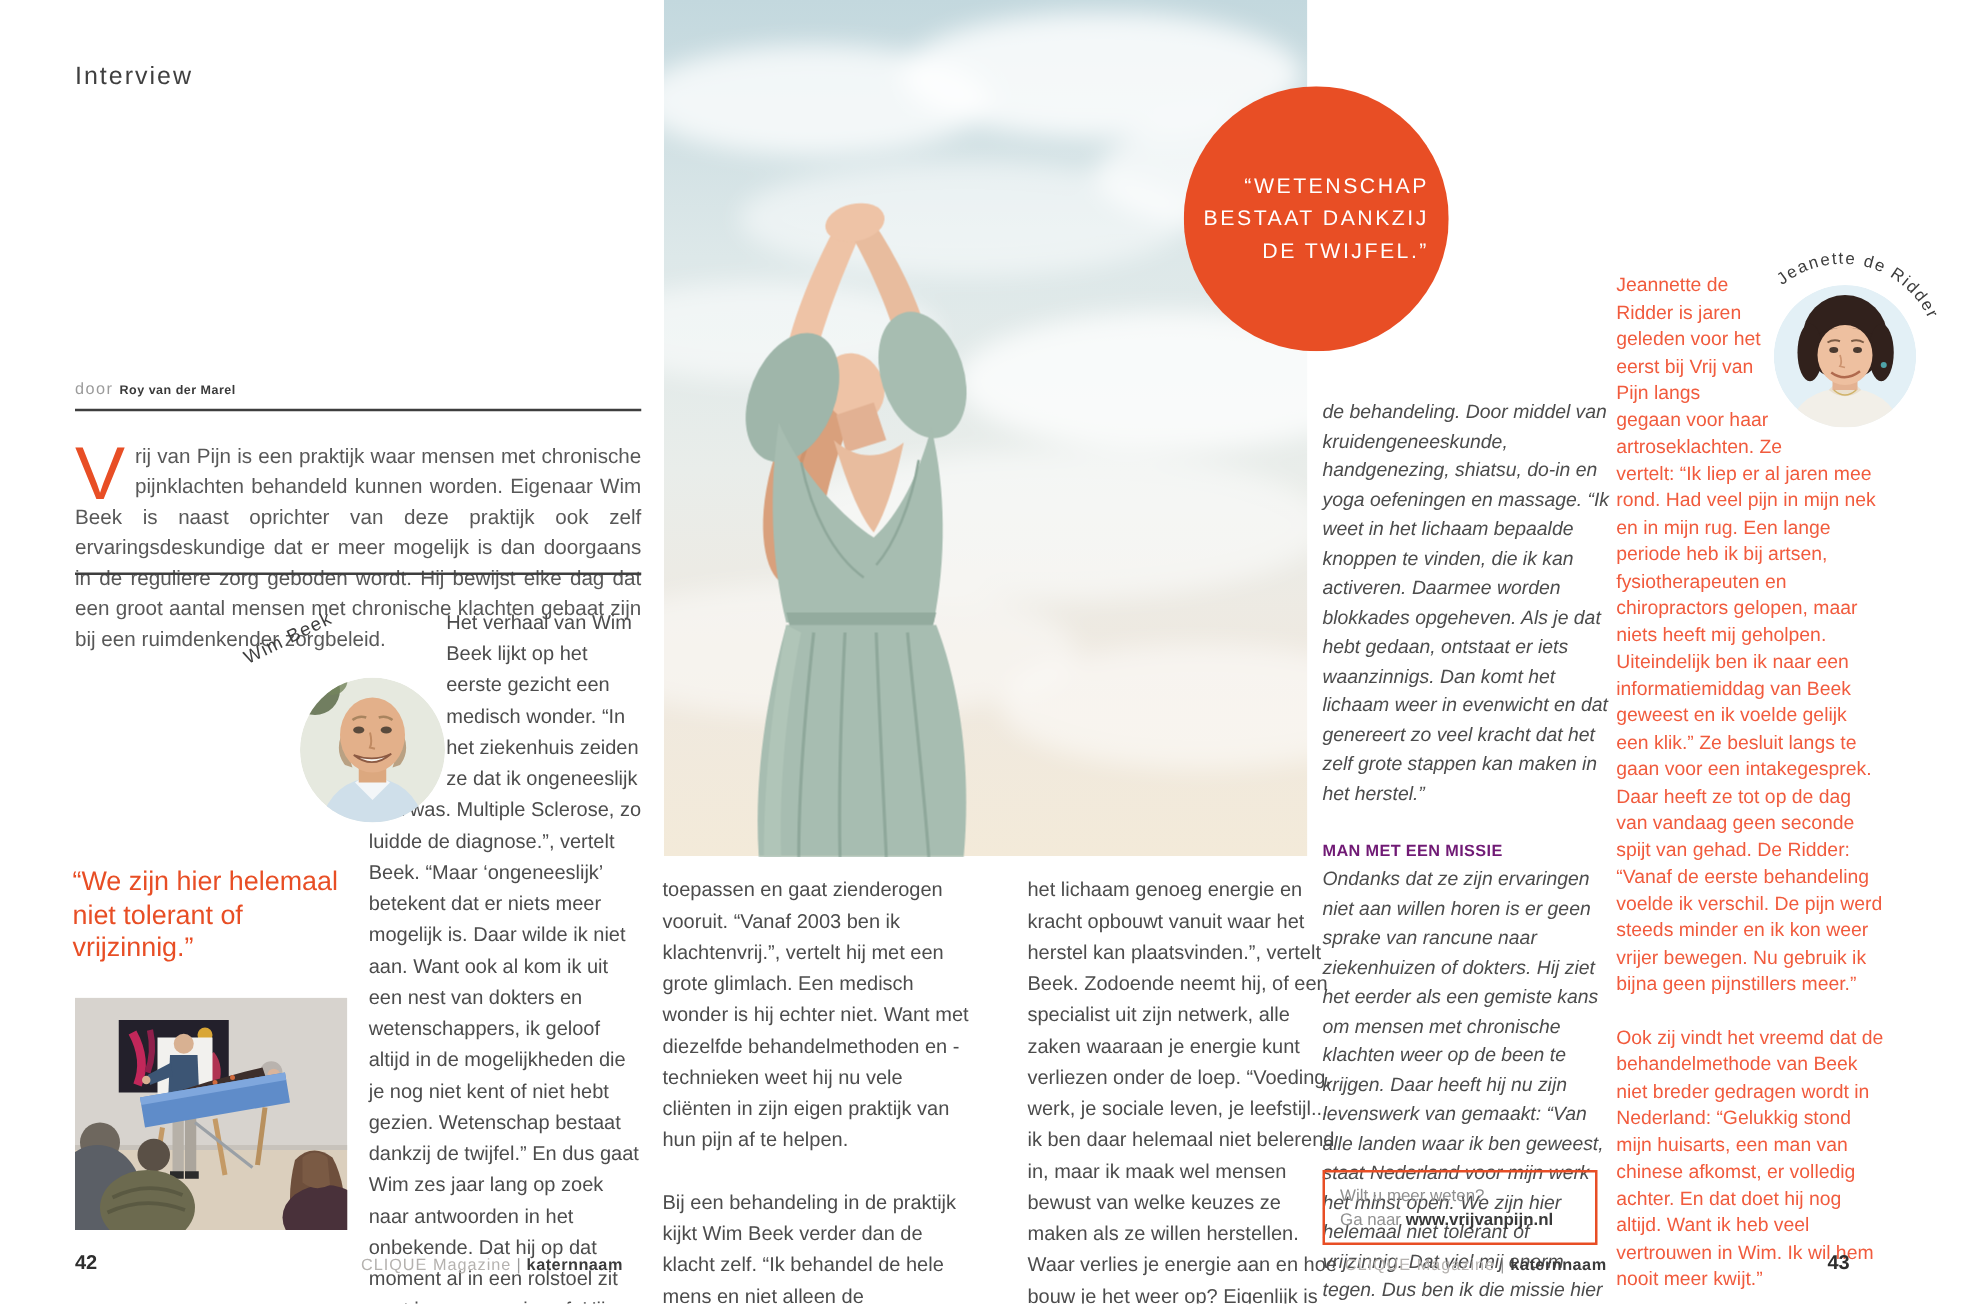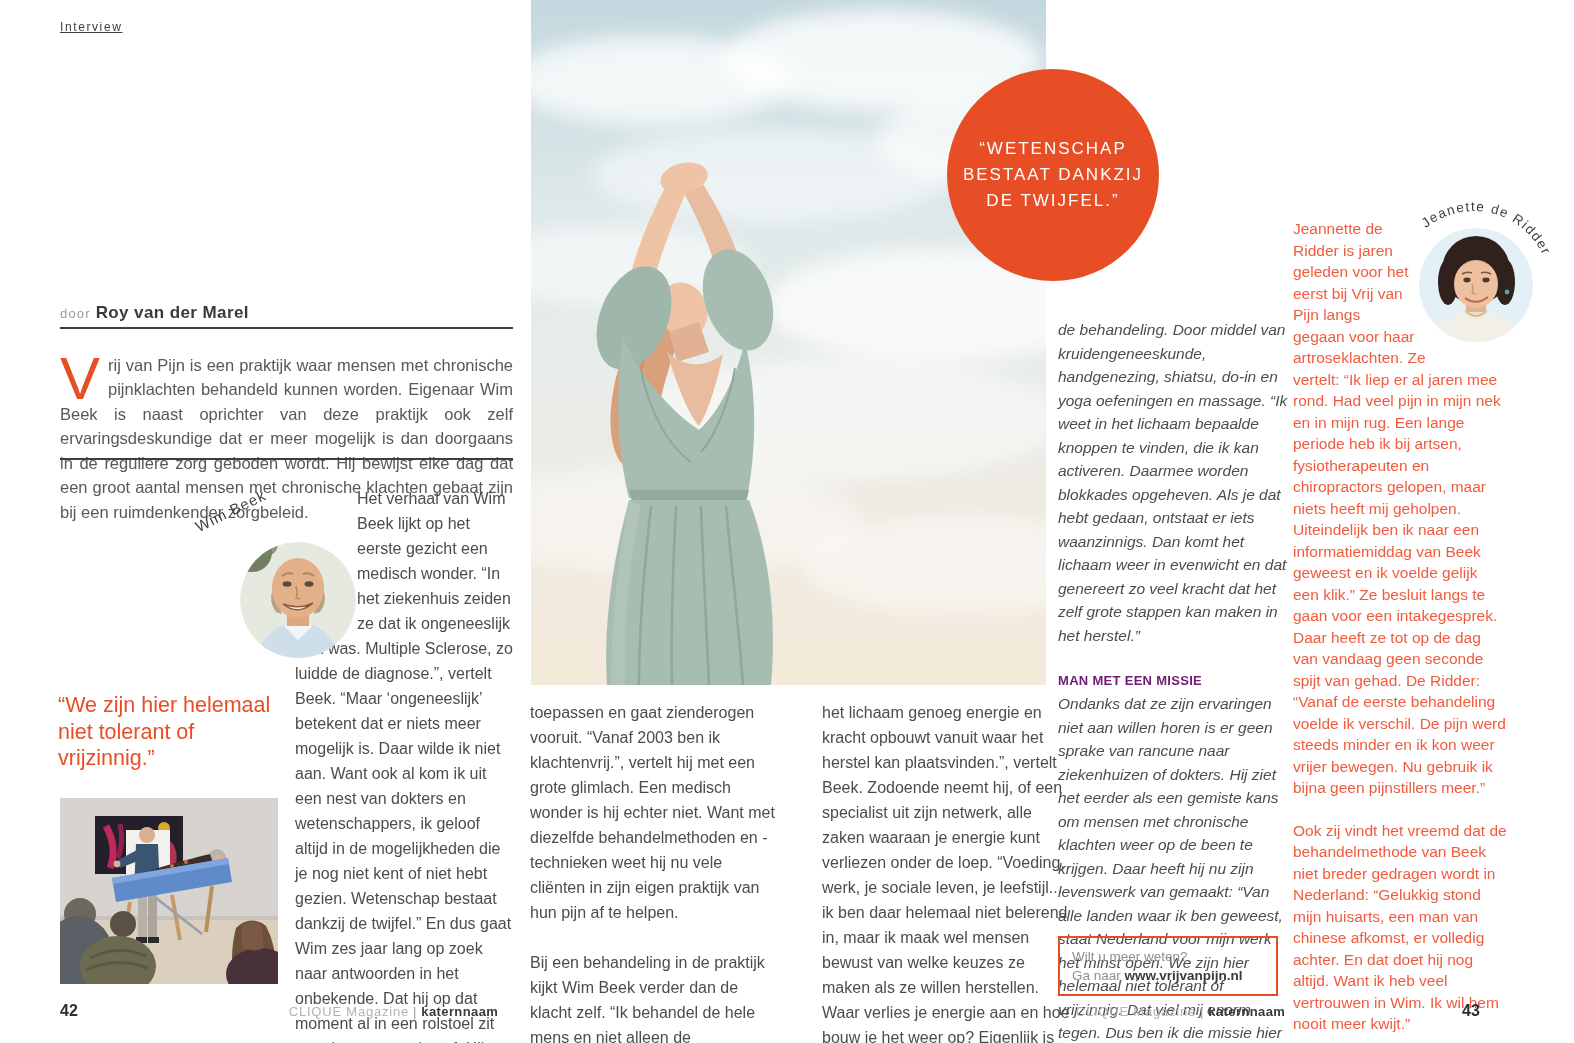--- a/index.html
+++ b/index.html
@@ -1,24 +1,24 @@
 <!DOCTYPE html>
 <html><head>
 <meta charset="utf-8">
 <style>
   html,body{margin:0;padding:0;background:#ffffff;}
   .spread{position:relative;width:1574px;height:1043px;background:#ffffff;overflow:hidden;
           font-family:"Liberation Sans",sans-serif;color:#4c4c4c;}
 
   
-  .kicker{position:absolute;left:60px;top:20px;font-size:12px;letter-spacing:1.6px;color:#3f3f3f;text-decoration:underline;}
+  .kicker{position:absolute;left:60px;top:50px;font-size:20px;letter-spacing:1.6px;color:#3f3f3f;}
   .title{position:absolute;left:58px;top:116px;width:490px;font-size:44px;line-height:51px;
          letter-spacing:-0.5px;color:var(--accent);white-space:pre-line;}
   .byline{position:absolute;left:60px;top:303px;font-size:13px;letter-spacing:1.2px;color:#9b9b9b;}
-  .byline b{font-size:17px;letter-spacing:.4px;color:#3a3a3a;}
+  .byline b{font-size:10px;letter-spacing:.4px;color:#3a3a3a;}
   .rule{position:absolute;left:60px;width:453px;border-top:2px solid #3e3e3e;height:0;}
   .rule1{top:327px;}.rule2{top:458px;}
   .intro{position:absolute;left:60px;top:336px;width:453px;font-size:16.5px;line-height:24.5px;
          color:#585858;text-align:justify;}
   .dropcap{float:left;font-size:60px;line-height:47px;margin:2px 8px 0 0;color:var(--accent);}
 
   .col{position:absolute;font-size:16px;line-height:25px;color:#4c4c4c;}
   .col p{margin:0 0 25px 0;}
   .col p:last-child{margin-bottom:0;}
   .col h3{margin:0;font-size:13px;line-height:22px;font-weight:bold;color:#701a75;letter-spacing:.3px;}
@@ -31,21 +31,21 @@
              transform:rotate(-26deg);transform-origin:left bottom;}
 
   .pullquote{position:absolute;left:58px;top:692px;width:250px;font-size:21.5px;line-height:26.5px;
              color:var(--accent);white-space:pre-line;}
   .demo-photo{position:absolute;left:60px;top:798px;width:218px;height:186px;overflow:hidden;}
 
   
   .main-photo{position:absolute;left:531px;top:0;width:515px;height:685px;overflow:hidden;}
   .quote-circle{position:absolute;left:947px;top:69px;width:212px;height:212px;border-radius:50%;
                 background:var(--accent);display:flex;align-items:center;justify-content:center;
-                text-align:center;color:#ffffff;font-size:17px;line-height:26px;letter-spacing:2px;
+                text-align:right;color:#ffffff;font-size:17px;line-height:26px;letter-spacing:2px;
                 white-space:pre-line;}
 
   
   .col2{left:530px;top:700px;width:248px;}
   .col3{left:822px;top:700px;width:252px;}
   .col4{left:1058px;top:318px;width:230px;font-size:15.5px;line-height:23.5px;}
   .col4 p{margin:0 0 23px 0;font-style:italic;}
   .infobox{position:absolute;left:1058px;top:936px;width:192px;border:2px solid var(--accent);
            padding:9px 12px;font-size:13.5px;line-height:19px;color:#8f8f8f;}
   .infobox b{color:#3a3a3a;}

